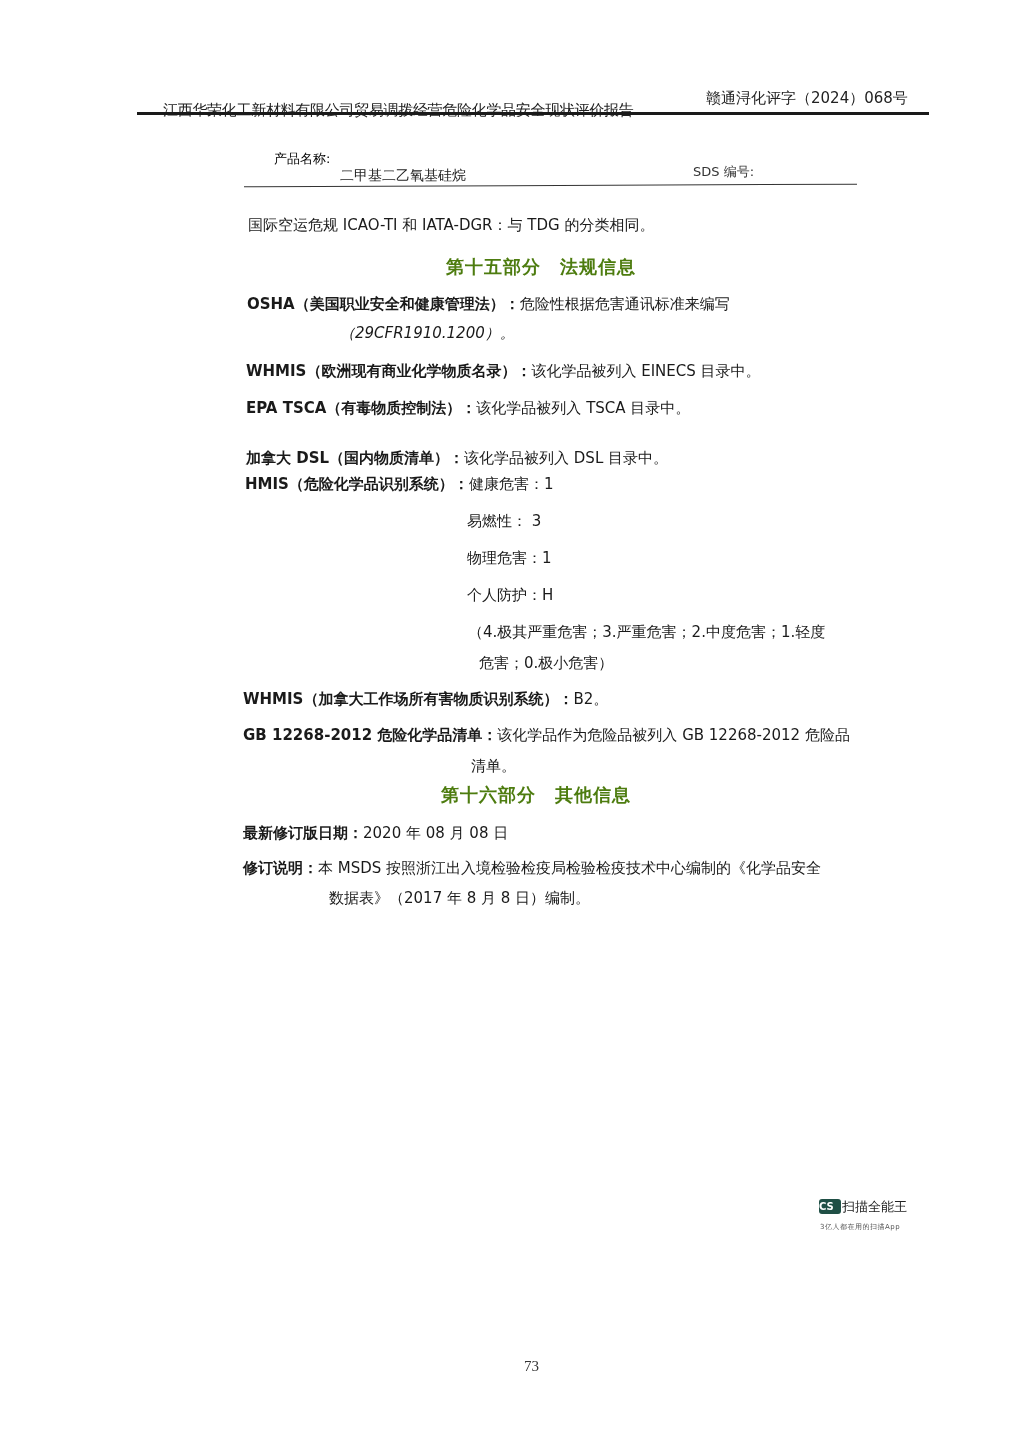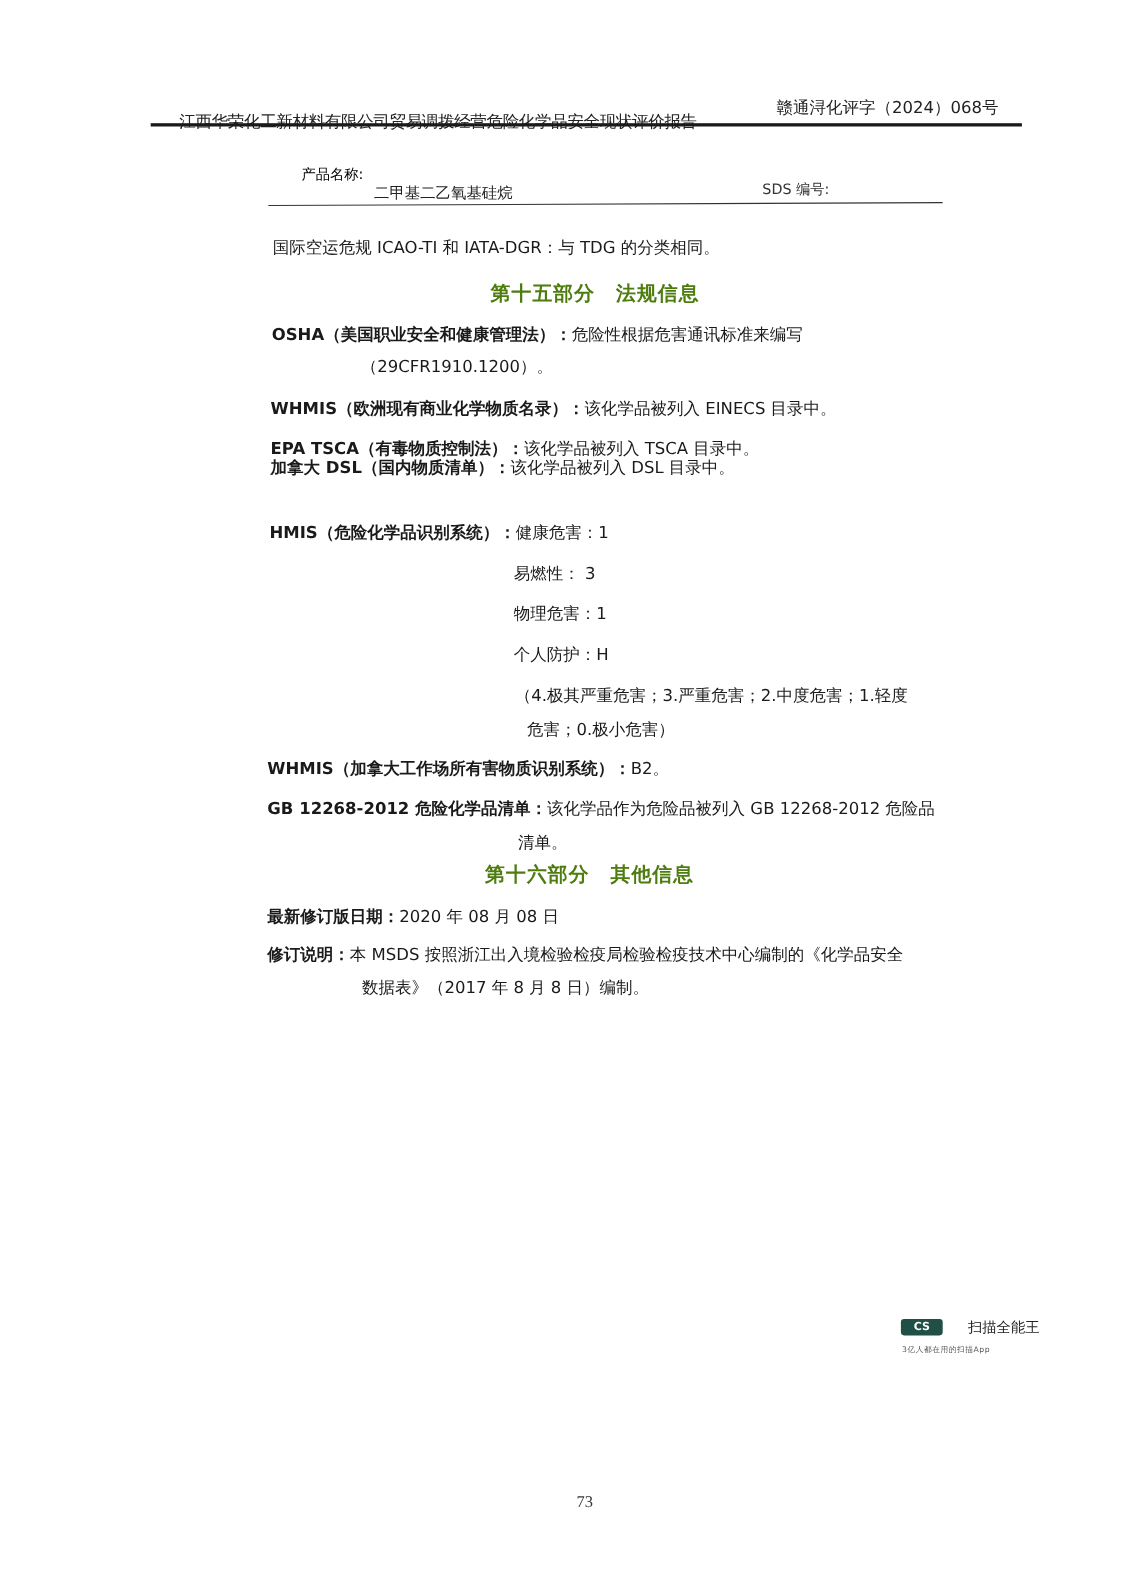--- a/index.html
+++ b/index.html
@@ -14,22 +14,22 @@
 
   .prod-label { left:274px; top:150px; font-size:13px; color:#000000; }
   .prod-name { left:340px; top:167px; font-size:14px; color:#222; }
   .sds-label { left:693px; top:163px; font-size:13px; color:#333; }
   .prod-rule { position:absolute; left:244px; top:185px; width:613px; height:1px; background:#333; transform:rotate(-0.25deg); }
 
   .t { font-size:15px; color:#1a1a1a; }
   .b { font-weight:bold; }
   .sec { font-size:18px; font-weight:bold; color:#4d7c0f; letter-spacing:1px; }
 
-  .logo-box { position:absolute; left:819px; top:1199px; width:38px; height:15px; background:#1f4f45; border-radius:3px; color:#fff; font-size:10px; font-weight:bold; text-align:center; line-height:15px; }
-  .logo-text { left:842px; top:1198px; font-size:13px; color:#222;margin-left:38px; }
+  .logo-box { position:absolute; left:819px; top:1199px; width:22px; height:15px; background:#1f4f45; border-radius:3px; color:#fff; font-size:10px; font-weight:bold; line-height:15px; }
+  .logo-text { left:842px; top:1198px; font-size:13px; color:#222; }
   .logo-sub { left:820px; top:1222px; font-size:7px; color:#555; letter-spacing:0.5px; }
   .page-num { left:524px; top:1358px; font-size:15px; color:#333; font-family:"Liberation Serif", serif; }
 </style>
 </head>
 <body>
 
 <div class="abs header-left">江西华荣化工新材料有限公司贸易调拨经营危险化学品安全现状评价报告</div>
 <div class="abs header-right">赣通浔化评字（2024）068号</div>
 <div class="header-rule"></div>
 
@@ -38,31 +38,31 @@
 <div class="abs sds-label">SDS 编号:</div>
 <div class="prod-rule"></div>
 
 <div class="abs t" style="left:248px;top:216px;">国际空运危规 ICAO-TI 和 IATA-DGR：与 TDG 的分类相同。</div>
 
 <div class="abs sec" style="left:446px;top:255px;">第十五部分　法规信息</div>
 
 <div class="abs t" style="left:247px;top:295px;">
   <span class="b">OSHA（美国职业安全和健康管理法）：</span><span>危险性根据危害通讯标准来编写</span>
 </div>
-<div class="abs t" style="left:328px;top:324px;">（29CFR1910.1200）。</div>
+<div class="abs t" style="left:340px;top:324px;font-style:italic;">（29CFR1910.1200）。</div>
 
 <div class="abs t" style="left:246px;top:362px;">
   <span class="b">WHMIS（欧洲现有商业化学物质名录）：</span><span>该化学品被列入 EINECS 目录中。</span>
 </div>
 
 <div class="abs t" style="left:246px;top:399px;">
   <span class="b">EPA TSCA（有毒物质控制法）：</span><span>该化学品被列入 TSCA 目录中。</span>
 </div>
 
-<div class="abs t" style="left:246px;top:416px;">
+<div class="abs t" style="left:246px;top:449px;">
   <span class="b">加拿大 DSL（国内物质清单）：</span><span>该化学品被列入 DSL 目录中。</span>
 </div>
 
 <div class="abs t" style="left:245px;top:475px;">
   <span class="b">HMIS（危险化学品识别系统）：</span><span>健康危害：1</span>
 </div>
 <div class="abs t" style="left:467px;top:512px;">易燃性： 3</div>
 <div class="abs t" style="left:467px;top:549px;">物理危害：1</div>
 <div class="abs t" style="left:467px;top:586px;">个人防护：H</div>
 <div class="abs t" style="left:468px;top:623px;">（4.极其严重危害；3.严重危害；2.中度危害；1.轻度</div>

